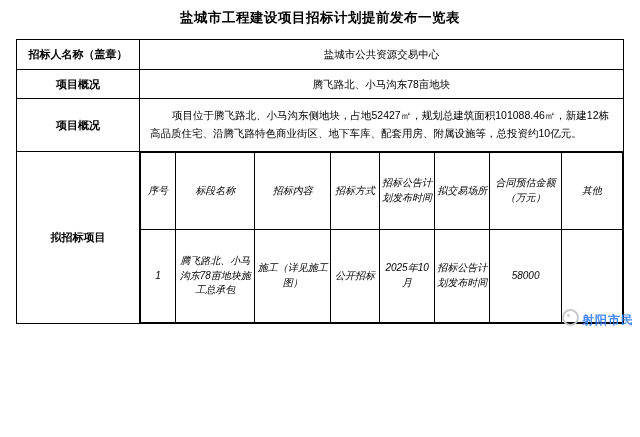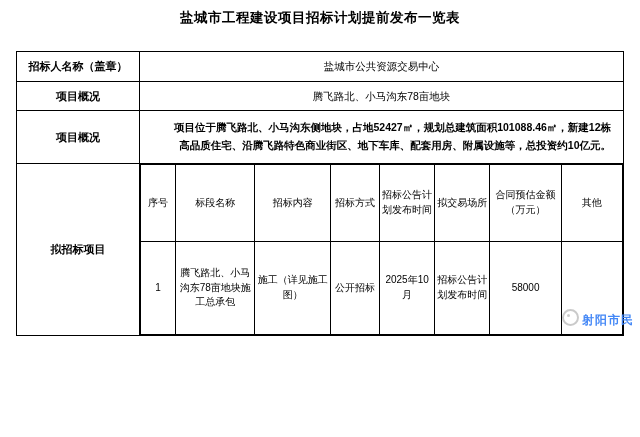--- a/index.html
+++ b/index.html
@@ -24,21 +24,21 @@
   .doc-title {
     text-align: center;
     font-size: 13.5px;
     font-weight: bold;
     letter-spacing: 0.5px;
     padding: 9px 0 8px 0;
     color: #000;
   }
   table.main {
     width: 608px;
-    margin: 16px auto;
+    margin: 4px auto;
     border-collapse: collapse;
     table-layout: fixed;
   }
   table.main > tbody > tr > td {
     border: 1px solid #000;
     padding: 0;
     vertical-align: middle;
   }
   .lbl {
     text-align: center;
@@ -48,32 +48,32 @@
     padding: 6px 2px;
     white-space: nowrap;
   }
   .val {
     text-align: center;
     font-size: 10.5px;
     line-height: 1.55;
     padding: 6px 8px;
   }
   .val.left {
-    text-align: right;
+    text-align: left;
     text-indent: 22px;
     padding: 7px 12px 8px 10px;
     line-height: 1.75;
-    font-weight: bold;
   }
   td.lbl-cell { width: 122px; }
   
   table.inner {
     width: 100%;
     border-collapse: collapse;
     table-layout: fixed;
+    font-style: italic;
   }
   table.inner td, table.inner th {
     border: 1px solid #000;
     font-size: 10px;
     font-weight: normal;
     text-align: center;
     vertical-align: middle;
     padding: 3px 2px;
     line-height: 1.45;
     word-break: break-all;

